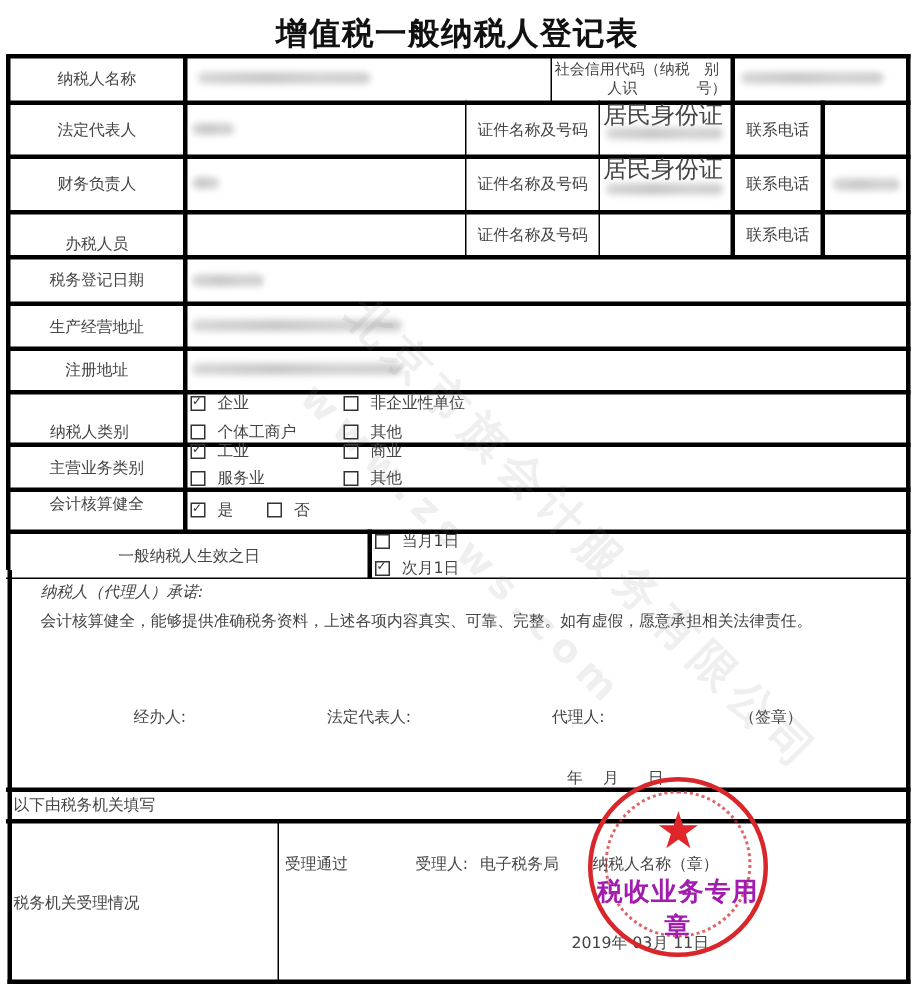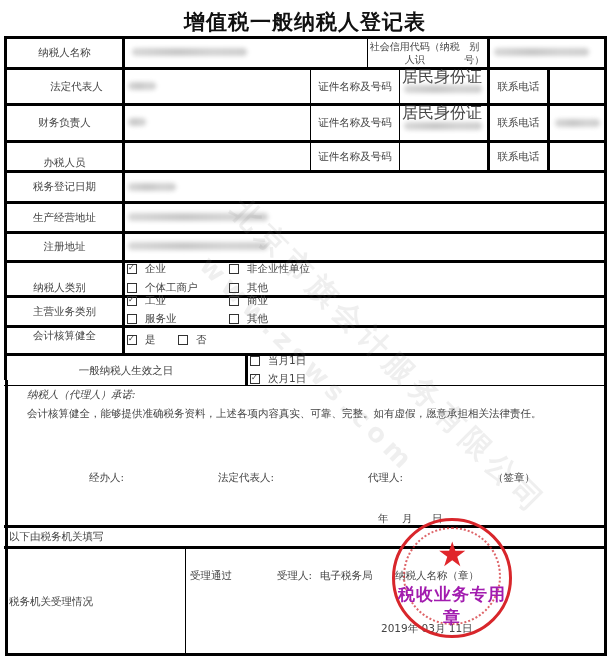--- a/index.html
+++ b/index.html
@@ -71,21 +71,21 @@
 <div class="vlt" style="left:185px;top:546px;height:108px;"></div>
 
 <div class="cell center" style="left:7px;top:39px;width:115px;height:28px;">纳税人名称</div>
 <div class="blur" style="left:132px;top:48px;width:115px;"></div>
 <div class="cell center" style="left:368px;top:38px;width:119px;height:30px;font-size:10px;line-height:13px;">
   <span>社会信用代码（纳税人识</span>
   <span>别号）</span>
 </div>
 <div class="blur" style="left:494px;top:48px;width:95px;"></div>
 
-<div class="cell center" style="left:7px;top:70px;width:115px;height:33px;margin-left:12px;">法定代表人</div>
+<div class="cell center" style="left:7px;top:70px;width:115px;height:33px;">法定代表人</div>
 <div class="blur" style="left:128px;top:82px;width:28px;"></div>
 <div class="cell center" style="left:311px;top:70px;width:88px;height:33px;">证件名称及号码</div>
 <div class="opt small" style="left:402px;top:67px;">居民身份证</div>
 <div class="blur" style="left:404px;top:85px;width:78px;"></div>
 <div class="cell center" style="left:490px;top:70px;width:57px;height:33px;">联系电话</div>
 
 <div class="cell center" style="left:7px;top:106px;width:115px;height:34px;">财务负责人</div>
 <div class="blur" style="left:128px;top:118px;width:18px;"></div>
 <div class="cell center" style="left:311px;top:106px;width:88px;height:34px;">证件名称及号码</div>
 <div class="opt small" style="left:402px;top:103px;">居民身份证</div>

